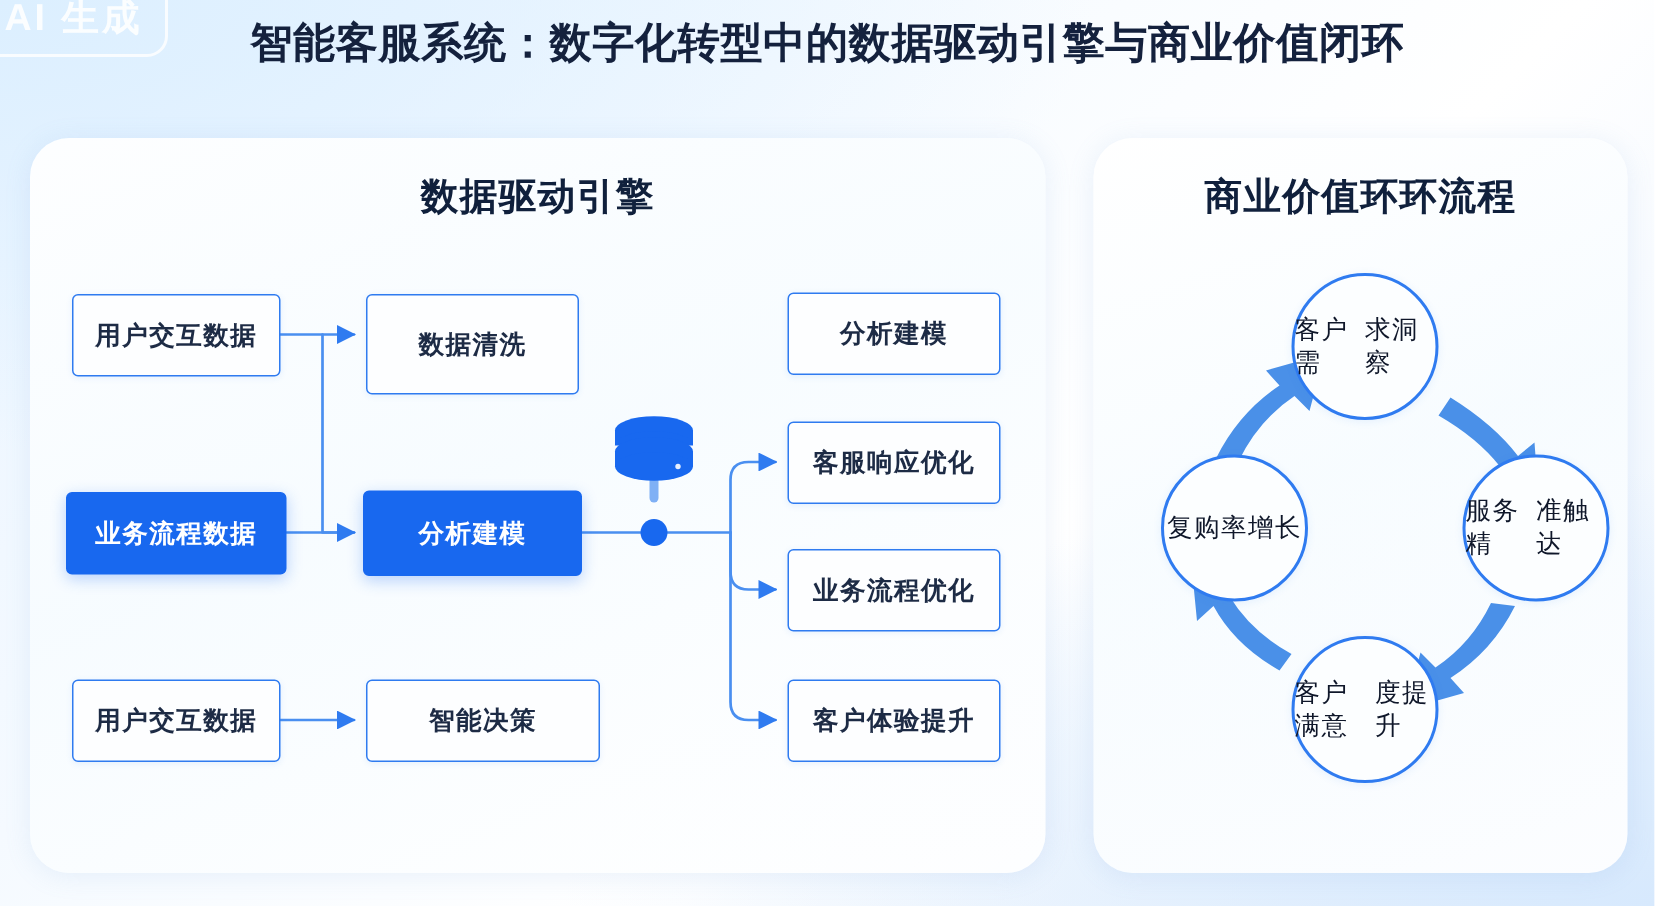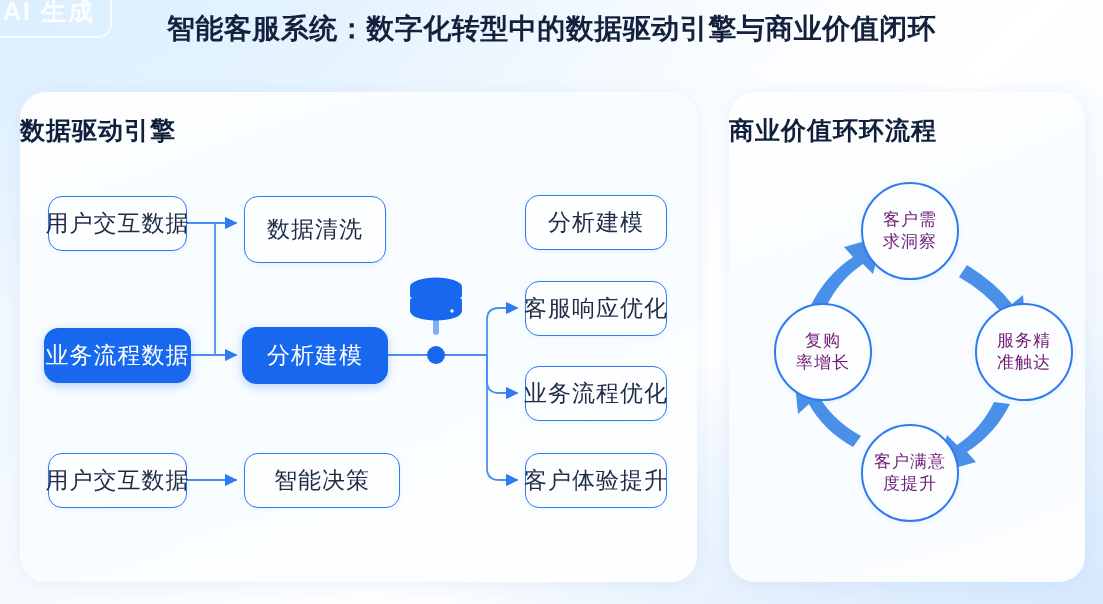--- a/index.html
+++ b/index.html
@@ -43,30 +43,30 @@
     position:absolute;
     border-radius:26px;
     background:linear-gradient(160deg,rgba(255,255,255,.94) 0%,rgba(247,252,255,.88) 45%,rgba(255,255,255,.92) 100%);
     box-shadow:0 2px 18px rgba(120,165,220,.14);
   }
   #panel-left{left:20px;top:92px;width:677px;height:490px;}
   #panel-right{left:729px;top:92px;width:356px;height:490px;}
 
   .panel-title{
     position:absolute;left:0;width:100%;top:22px;
-    font-size:25px;font-weight:700;color:#10203c;
+    text-align:center;font-size:25px;font-weight:700;color:#10203c;
     letter-spacing:1px;
   }
 
   
   .node{
     position:absolute;box-sizing:border-box;
-    border-radius:14px;
+    border-radius:4px;
     display:flex;align-items:center;justify-content:center;
-    font-size:23px;letter-spacing:1px;white-space:nowrap;
+    font-size:17px;letter-spacing:1px;white-space:nowrap;font-weight:bold;
   }
   .node.outline{
     background:#fdfeff;border:1.6px solid #2f7bf0;color:#1d2b45;
     box-shadow:0 1px 4px rgba(47,123,240,.10);
   }
   .node.filled{
     background:#1868ef;border:1.6px solid #1868ef;color:#ffffff;
     box-shadow:0 3px 10px rgba(24,104,239,.28);
   }
 
@@ -85,22 +85,22 @@
 
   
   svg.overlay{position:absolute;left:0;top:0;width:1103px;height:604px;overflow:visible;}
 
   
   .circ{
     position:absolute;box-sizing:border-box;
     border-radius:50%;
     border:2px solid #2f7bf0;
     background:#fcfeff;
-    display:flex;flex-direction:column;align-items:center;justify-content:center;
-    color:#701a75;font-size:17px;line-height:1.30;letter-spacing:1px;
+    display:flex;flex-direction:row;align-items:center;justify-content:center;
+    color:#0f172a;font-size:17px;line-height:1.30;letter-spacing:1px;
     box-shadow:0 1px 6px rgba(47,123,240,.10);
   }
   #circ-insight {left:861px;top:182px;width:98px;height:98px;}
   #circ-reach   {left:975px;top:303px;width:98px;height:98px;}
   #circ-satis   {left:861px;top:424px;width:98px;height:98px;}
   #circ-repeat  {left:774px;top:303px;width:98px;height:98px;}
   .circ span{display:block;}
 </style>
 </head>
 <body>

